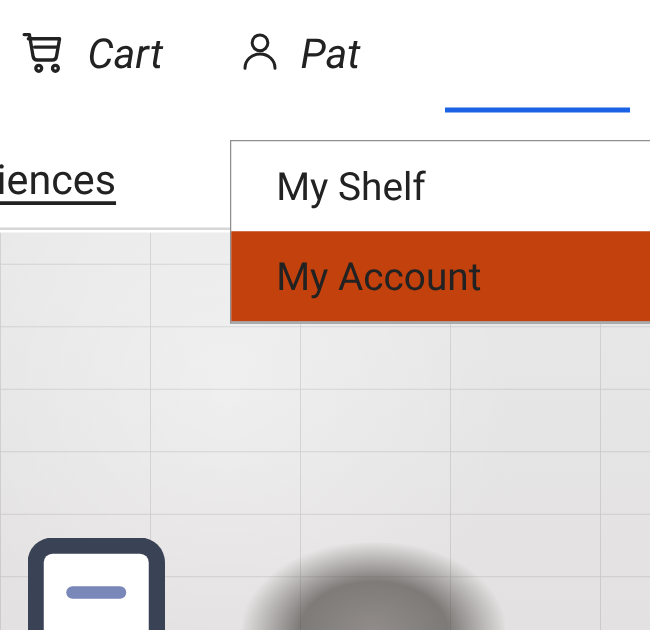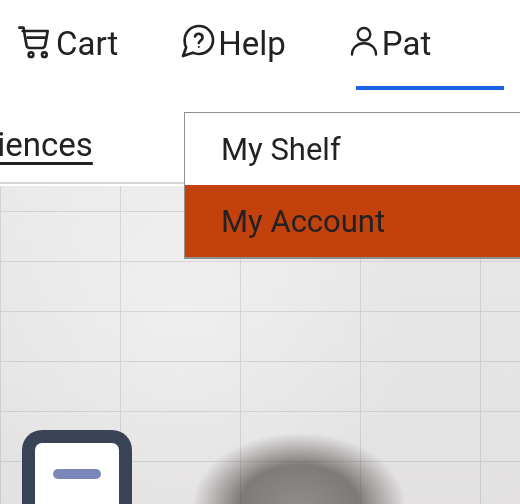--- a/index.html
+++ b/index.html
@@ -18,23 +18,25 @@
     .topbar {
       display: flex;
       align-items: center;
       height: 86px;
       padding: 0 8px;
       background: #fff;
     }
     .topbar-item {
       display: flex;
       align-items: center;
+      gap: 14px;
       padding: 0 12px;
       height: 86px;
       cursor: pointer;
+      font-style: italic;
     }
     .topbar-item.cart { margin-left: -4px; margin-right: 36px; }
     .topbar-item.help { margin-right: 36px; }
     .topbar-item.user { margin-right: 0; }
     .topbar-label {
       font-size: 33px;
       color: #222;
       font-weight: 400;
     }
     .active-indicator {
@@ -163,30 +165,20 @@
       <svg width="40" height="40" viewBox="0 0 24 24" fill="none" stroke="#222" stroke-width="1.6" stroke-linecap="round" stroke-linejoin="round">
         <path d="M4 6h15l-1.5 8.5a2 2 0 0 1-2 1.7H8.3a2 2 0 0 1-2-1.6L4.5 4H2"></path>
         <circle cx="9" cy="20.2" r="1.4"></circle>
         <circle cx="17" cy="20.2" r="1.4"></circle>
         <path d="M7 10h11"></path>
       </svg>
     </span>
     <span class="topbar-label">Cart</span>
   </div>
 
-  <div class="topbar-item help">
-    <span>
-      <svg width="40" height="40" viewBox="0 0 24 24" fill="none" stroke="#222" stroke-width="1.6" stroke-linecap="round" stroke-linejoin="round">
-        <path d="M21 11.5a8.38 8.38 0 0 1-8.5 8.3 8.5 8.5 0 0 1-3.6-.8L3 21l1.9-5.1A8.38 8.38 0 0 1 4 11.5 8.5 8.5 0 0 1 12.5 3 8.38 8.38 0 0 1 21 11.5z"></path>
-        <path d="M10.2 9.3a2.3 2.3 0 0 1 4.5.8c0 1.5-2.2 1.9-2.2 3.1"></path>
-        <circle cx="12.5" cy="15.6" r="0.6" fill="#222" stroke="none"></circle>
-      </svg>
-    </span>
-    <span class="topbar-label">Help</span>
-  </div>
 
   <div class="topbar-item user">
     <span>
       <svg width="36" height="40" viewBox="0 0 24 24" fill="none" stroke="#222" stroke-width="1.6" stroke-linecap="round" stroke-linejoin="round">
         <circle cx="12" cy="7.5" r="4.2"></circle>
         <path d="M4 21c0-4.4 3.6-7.5 8-7.5s8 3.1 8 7.5"></path>
       </svg>
     </span>
     <span class="topbar-label">Pat</span>
   </div>

